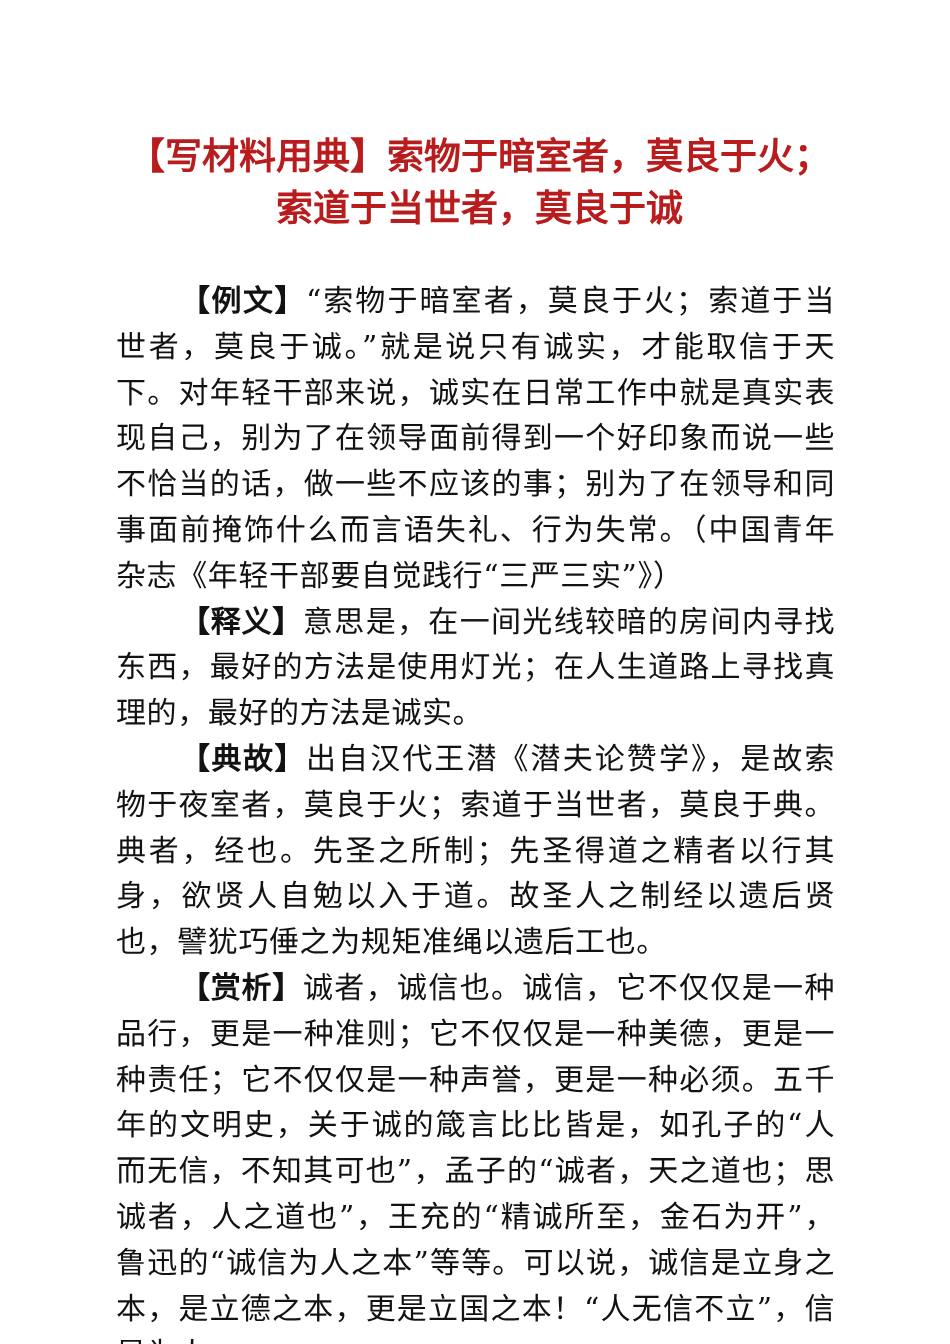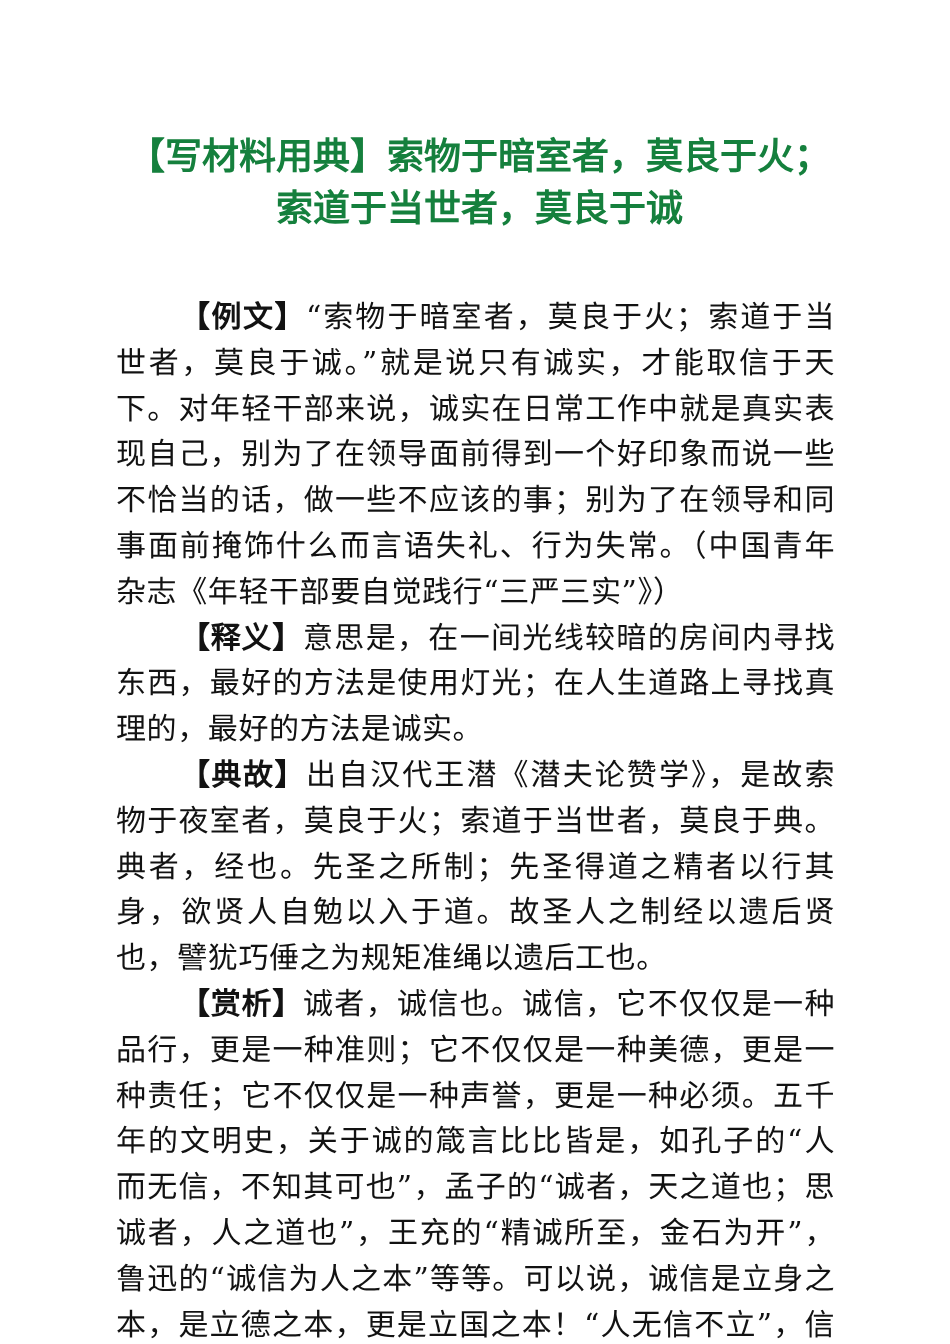--- a/index.html
+++ b/index.html
@@ -25,41 +25,41 @@
     top: 130px;
     width: 719px;
   }
 
   .doc-title {
     font-family: "DejaVu Serif", "Liberation Serif", serif;
     font-weight: bold;
     font-size: 37px;
     line-height: 52px;
     text-align: center;
-    color: #15803d;
+    color: #b91c1c;
     margin: 0 0 0 8px;
     letter-spacing: 0px;
     text-rendering: optimizeLegibility;
   }
 
   .para {
     font-family: "DejaVu Serif", "Liberation Serif", serif;
     font-size: 30px;
     line-height: 45.8px;
     color: #121212;
     text-align: justify;
     text-justify: inter-ideograph;
     margin: 0;
     text-indent: 64px;
     letter-spacing: 0.6px;
     word-break: break-all;
   }
 
   .para.first-body {
-    margin-top: 60px;
+    margin-top: 44px;
   }
 
   .marker {
     font-family: "DejaVu Serif", "Liberation Serif", serif;
     font-weight: bold;
     letter-spacing: 0px;
   }
 
   .body-run {
     font-family: "DejaVu Serif", "Liberation Serif", serif;

